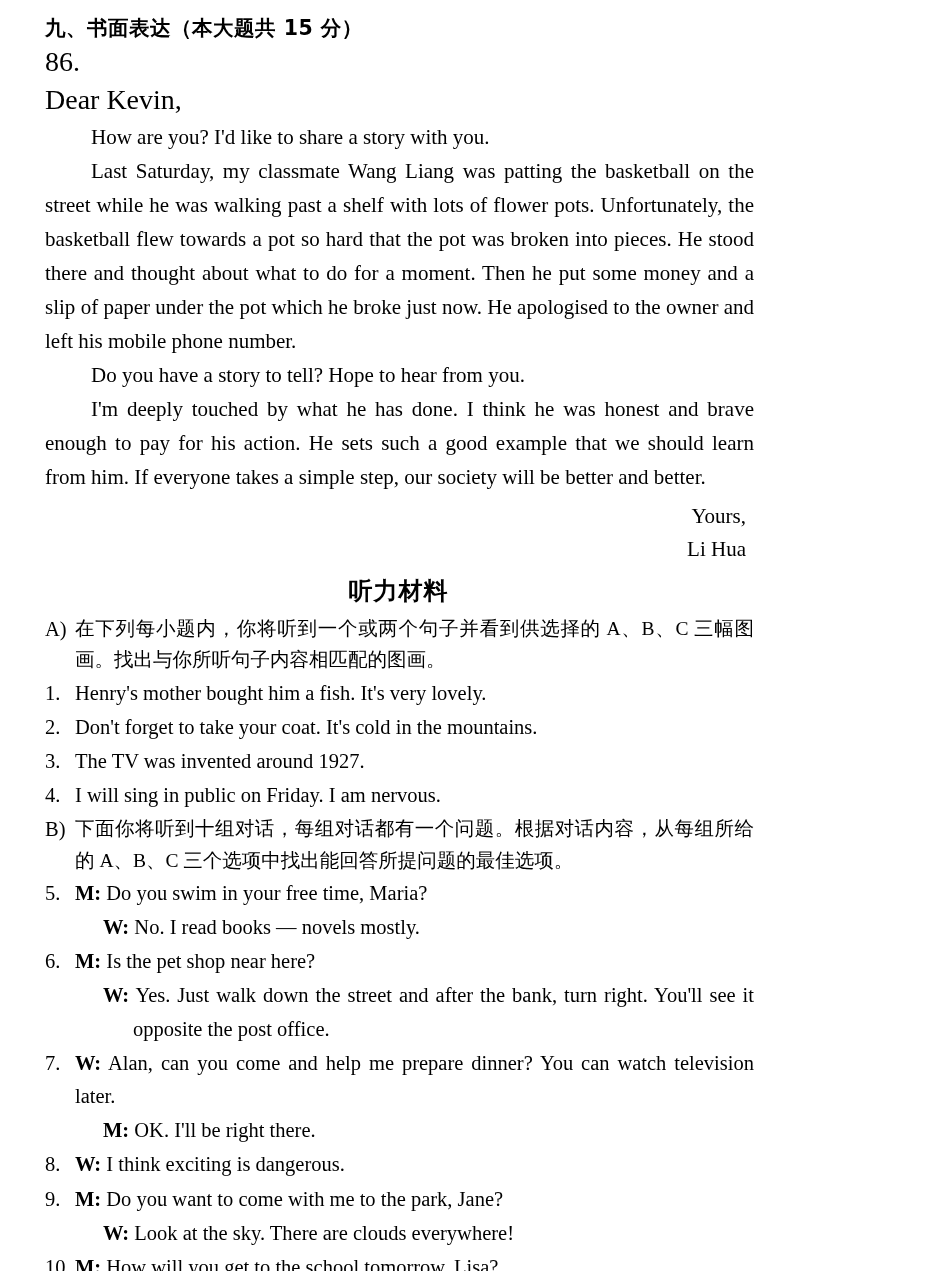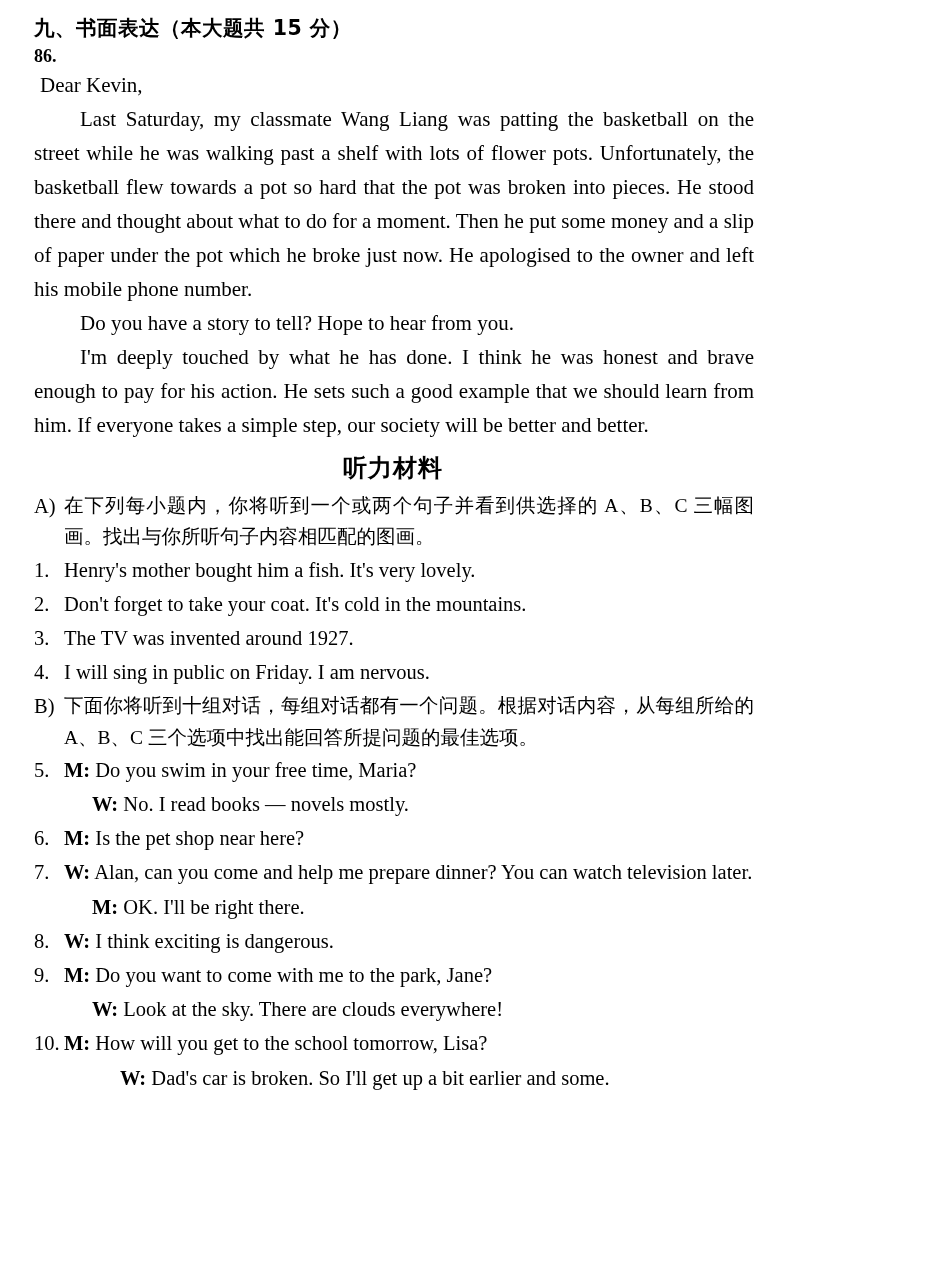--- a/index.html
+++ b/index.html
@@ -11,39 +11,38 @@
     width: 930px;
     height: 1271px;
     font-family: "Liberation Serif", serif;
     color: #000000;
     overflow: hidden;
   }
   .page {
     width: 798px;
     height: 1271px;
     box-sizing: border-box;
-    padding: 14px 44px 0 32px;
+    padding: 14px 44px 0 43px;
     position: relative;
   }
   .section-heading {
     font-family: "DejaVu Sans", sans-serif;
     font-weight: bold;
     font-size: 20.5px;
     letter-spacing: 0.5px;
     margin: 0 0 4px 0;
     padding-left: 2px;
   }
   .q-number {
-    font-size: 18px;
+    font-size: 28px;
     margin: 2px 0 6px 2px;
-    font-weight: bold;
   }
   .salutation {
-    font-size: 21px;
-    margin: 6px 0 4px 8px;
+    font-size: 28px;
+    margin: 6px 0 4px 2px;
   }
   .para {
     font-size: 21px;
     line-height: 1.62;
     text-align: justify;
     text-justify: inter-word;
     margin: 0 0 0 2px;
     text-indent: 46px;
   }
   .signoff {
@@ -123,25 +122,28 @@
 <body>
 
 <div class="page">
 
   <div class="section-heading">九、书面表达（本大题共 15 分）</div>
 
   <div class="q-number">86.</div>
 
   <div class="salutation">Dear Kevin,</div>
 
+  <div class="para">How are you? I'd like to share a story with you.</div>
   <div class="para">Last Saturday, my classmate Wang Liang was patting the basketball on the street while he was walking past a shelf with lots of flower pots. Unfortunately, the basketball flew towards a pot so hard that the pot was broken into pieces. He stood there and thought about what to do for a moment. Then he put some money and a slip of paper under the pot which he broke just now. He apologised to the owner and left his mobile phone number.</div>
   <div class="para">Do you have a story to tell? Hope to hear from you.</div>
   <div class="para">I'm deeply touched by what he has done. I think he was honest and brave enough to pay for his action. He sets such a good example that we should learn from him. If everyone takes a simple step, our society will be better and better.</div>
 
   <div class="signoff">
+    <div>Yours,</div>
+    <div>Li Hua</div>
   </div>
 
   <div class="center-title">听力材料</div>
 
   <div class="list-block">
 
     <div class="item cn">
       <span class="marker">A)</span>
       <span class="body">在下列每小题内，你将听到一个或两个句子并看到供选择的 A、B、C 三幅图画。找出与你所听句子内容相匹配的图画。</span>
     </div>
@@ -187,20 +189,27 @@
       </span>
     </div>
 
     <div class="item">
       <span class="marker">6.</span>
       <span class="body">
         <b class="spk">M:</b>
         <span>Is the pet shop near here?</span>
       </span>
     </div>
+    <div class="sub">
+      <span class="marker"></span>
+      <span class="body hang" style="text-indent:-30px;">
+        <b class="spk">W:</b>
+        <span>Yes. Just walk down the street and after the bank, turn right. You'll see it opposite the post office.</span>
+      </span>
+    </div>
 
     <div class="item">
       <span class="marker">7.</span>
       <span class="body">
         <b class="spk">W:</b>
         <span>Alan, can you come and help me prepare dinner? You can watch television later.</span>
       </span>
     </div>
     <div class="sub">
       <span class="marker"></span>

